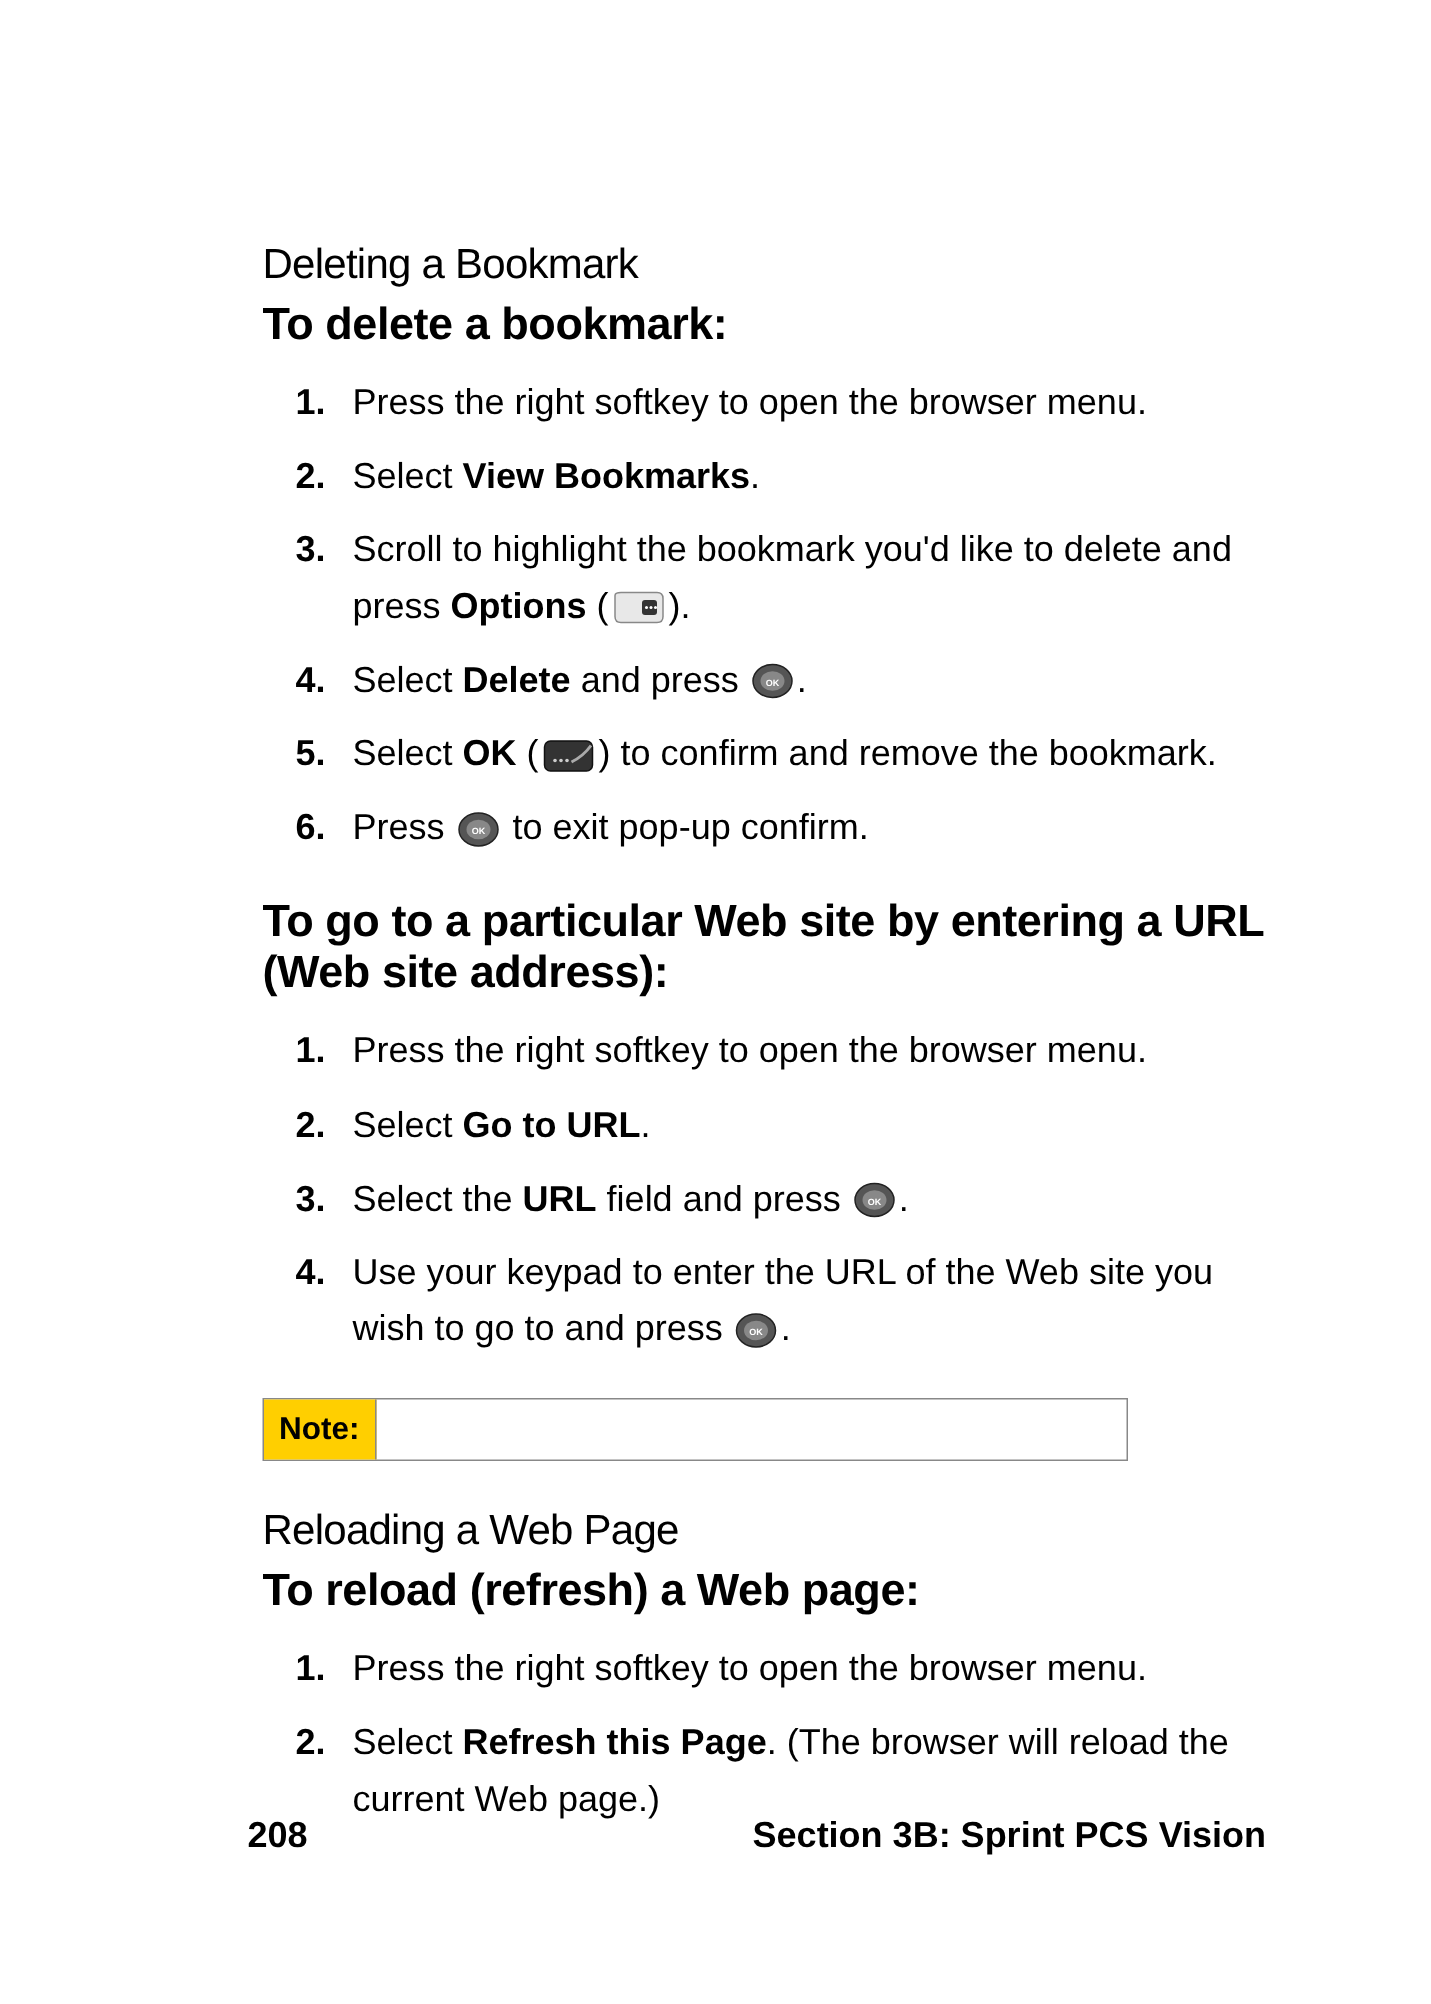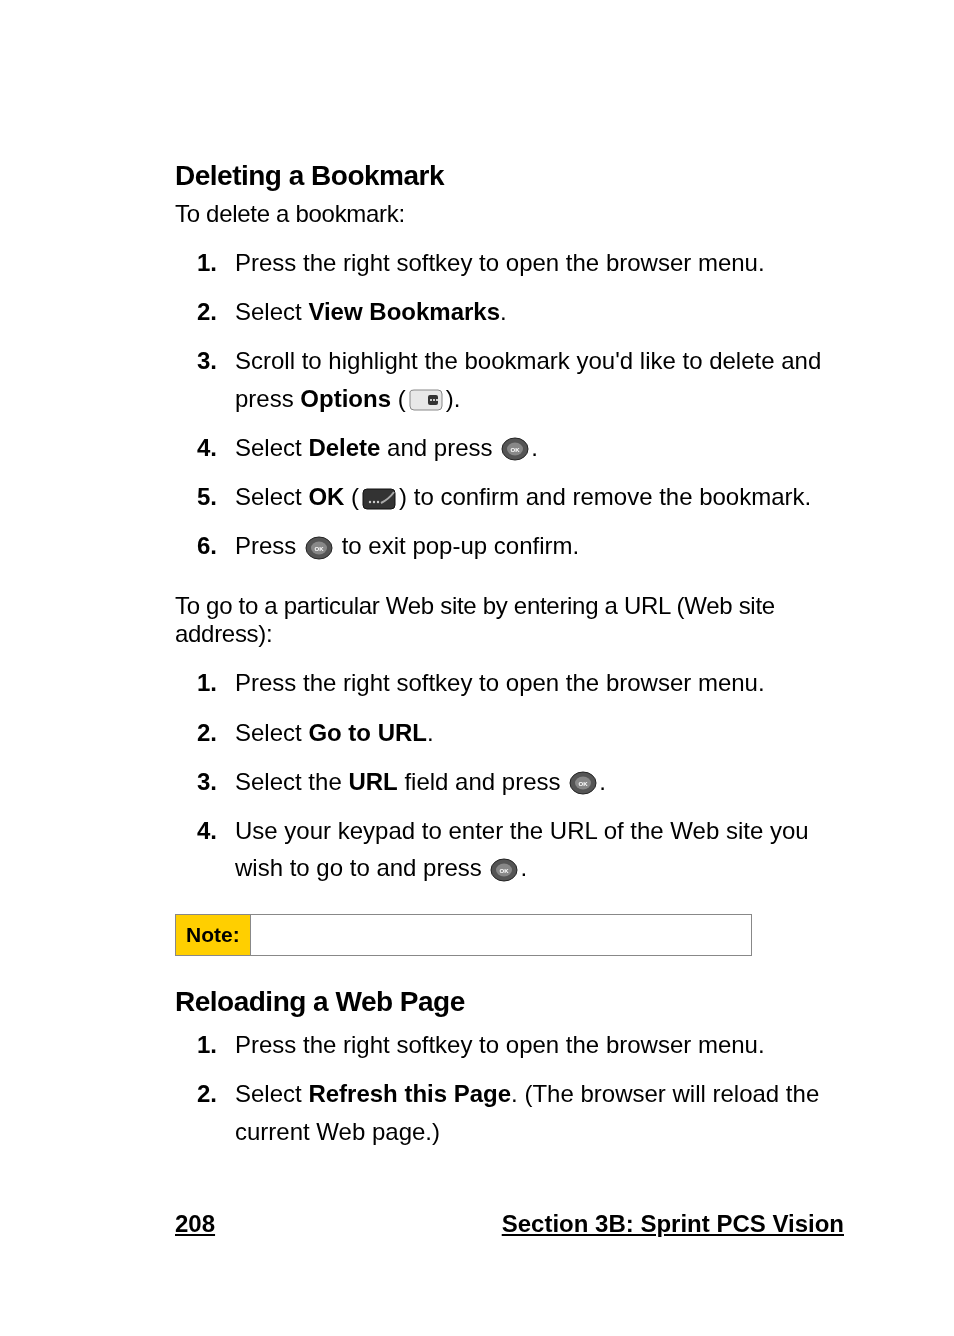--- a/index.html
+++ b/index.html
@@ -11,28 +11,28 @@
     font-family: "Segoe UI", "Myriad Pro", "Helvetica Neue", Arial, sans-serif;
     color: #000;
   }
   .page {
     box-sizing: border-box;
     padding: 160px 110px 0 175px;
     position: relative;
     height: 100%;
   }
   .heading-sub {
-    font-weight: 700;
+    font-weight: 400;
     font-size: 28px;
     margin-bottom: 8px;
     letter-spacing: -0.5px;
   }
   .lead {
-    font-weight: 400;
-    font-size: 24px;
+    font-weight: 700;
+    font-size: 30px;
     margin-bottom: 16px;
     letter-spacing: -0.3px;
   }
   ol.steps {
     list-style: none;
     padding: 0;
     margin: 0 0 28px 0;
   }
   ol.steps > li {
     display: flex;
@@ -76,27 +76,26 @@
     background: #f0f0f0;
     font-size: 21px;
     padding: 8px 14px;
     flex: 1;
     display: flex;
     align-items: center;
   }
   .footer {
     position: absolute;
     bottom: 98px;
-    left: 175px;
+    left: 165px;
     right: 110px;
     display: flex;
     justify-content: space-between;
     font-weight: 700;
     font-size: 24px;
-    text-decoration: underline;
   }
 </style>
 </head>
 <body>
 
 <svg width="0" height="0" style="position:absolute">
   <defs>
     <g id="svg-ok-button-icon">
       <ellipse cx="14" cy="12" rx="13" ry="11" fill="#555" stroke="#222" stroke-width="1"></ellipse>
       <ellipse cx="14" cy="12" rx="8" ry="6.5" fill="#888"></ellipse>
@@ -192,20 +191,21 @@
             </svg>
           </span><span>.</span></span>
       </li>
     </ol>
 
   <div class="note-box">
     <div class="note-label">Note:</div>
   </div>
 
   <div class="heading-sub">Reloading a Web Page</div>
+  <div class="lead">To reload (refresh) a Web page:</div>
   <ol class="steps">
       <li>
         <span class="num">1.</span>
         <span class="step-body"><span>Press the right softkey to open the browser menu.</span></span>
       </li>
       <li>
         <span class="num">2.</span>
         <span class="step-body"><span>Select </span><span class="b">Refresh this Page</span><span>. (The browser will reload the current Web page.)</span></span>
       </li>
     </ol>

